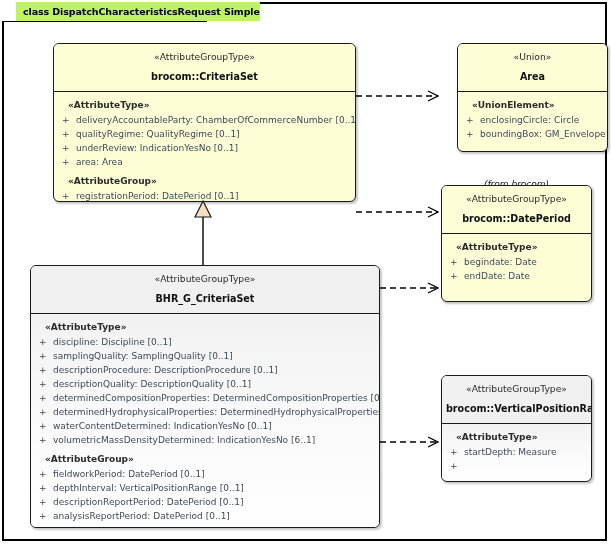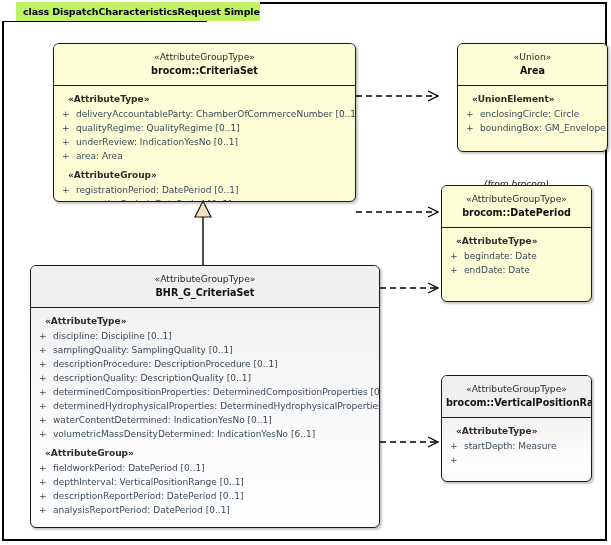--- a/index.html
+++ b/index.html
@@ -88,21 +88,21 @@
     color: #2b2b2b;
     line-height: 13px;
     white-space: nowrap;
   }
   .clsname {
     font-size: 9.6px;
     font-weight: bold;
     color: #101010;
     line-height: 14px;
     white-space: nowrap;
-    margin-top: 1px;
+    margin-top: 7px;
   }
   .cls-body {
     padding: 6px 8px 6px 0;
     background: transparent;
   }
   .cls.gray > .cls-body {
     background: linear-gradient(to bottom, #f2f2f2 0%, #fbfbfb 60%, #ffffff 100%);
   }
   .group-label {
     font-size: 9.0px;

